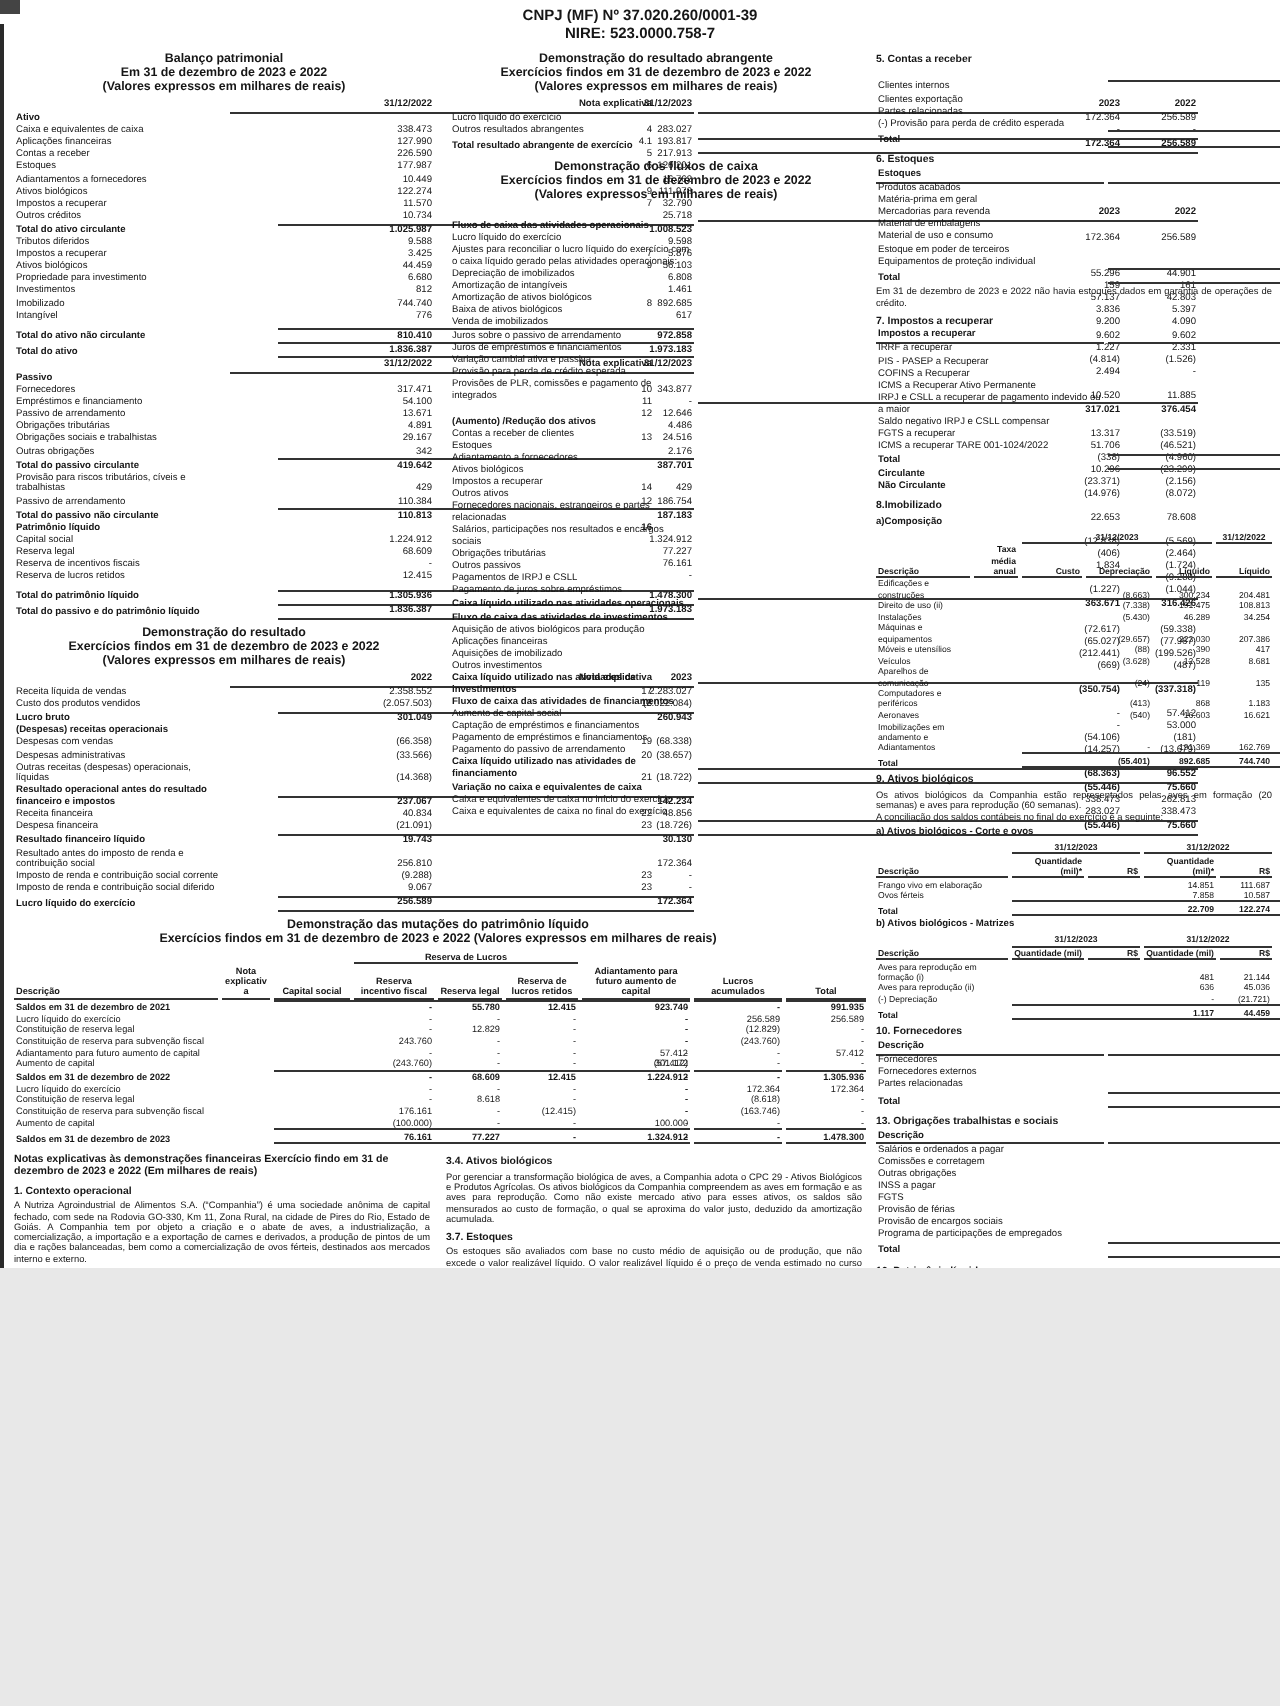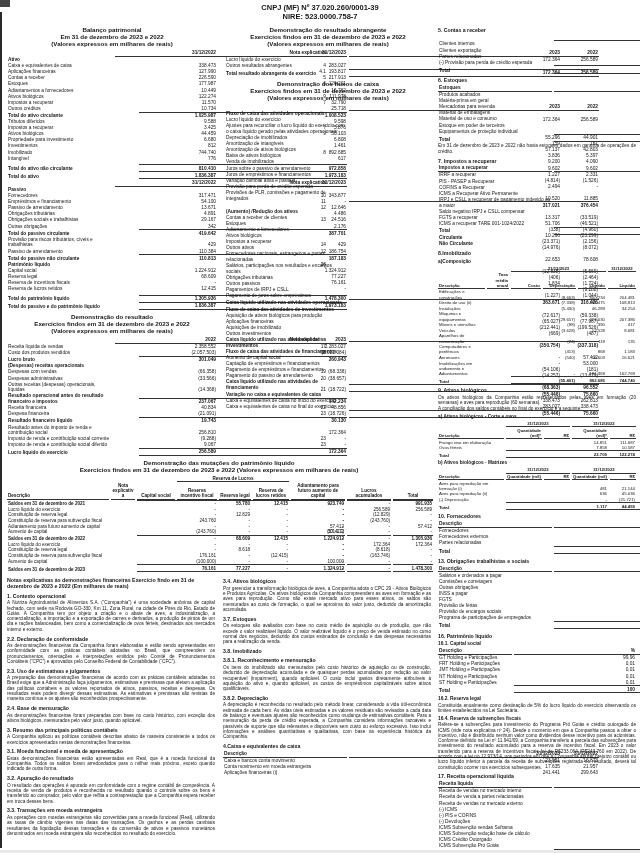--- a/index.html
+++ b/index.html
@@ -1,16 +1,16 @@
 <!DOCTYPE html>
 <html><head>
 <meta charset="utf-8">
 <style>
   html,body{margin:0;padding:0;background:#e8e8e8}
-  .page{width:640px;height:850px;background:#fff;font-family:"Liberation Sans",sans-serif;color:#161616;position:relative;overflow:hidden;margin:0 auto}
+  .page{width:640px;height:634px;background:#fff;font-family:"Liberation Sans",sans-serif;color:#161616;position:relative;overflow:hidden;margin:0 auto}
   .edge{position:absolute;left:0;top:12px;width:2px;height:836px;background:#2a2a2a}
   .corner{position:absolute;left:0;top:0;width:10px;height:7px;background:#444}
   .hdr{text-align:center;font-weight:bold;font-size:7.5px;line-height:9px;padding-top:3px}
   .cols{display:flex;padding:2px 4px 0 7px;gap:7px}
   .two{width:424px;flex:0 0 424px}
   .topstmts{display:flex;gap:8px}
   .c1{width:210px;flex:0 0 210px}
   .c2{width:206px;flex:0 0 206px}
   .c3{flex:1;min-width:0}
   .ttl{text-align:center;font-weight:bold;font-size:6.2px;line-height:7.2px;margin:3px 0 2px}

